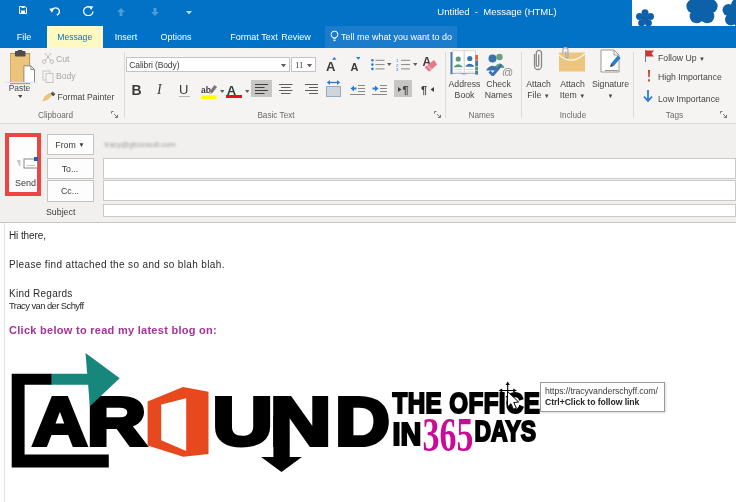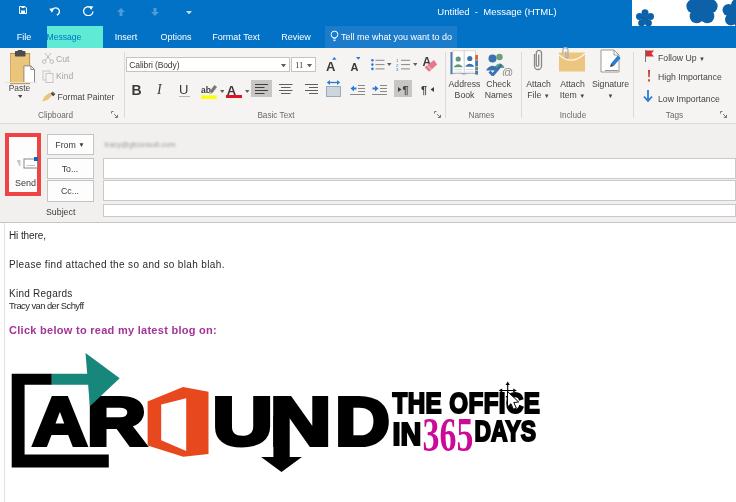--- a/index.html
+++ b/index.html
@@ -7,21 +7,21 @@
   body { font-family:"Liberation Sans", sans-serif; }
   #app { position:relative; width:736px; height:502px; overflow:hidden; }
   .abs { position:absolute; }
 
   
   #titlebar { position:absolute; left:0; top:0; width:632px; height:26px; background:#0172c6; }
   #tabrow { position:absolute; left:0; top:26px; width:736px; height:22px; background:#0172c6; }
   .qat-ico { position:absolute; top:5px; }
   #title-text { position:absolute; top:6px; left:407px; width:180px; color:#fff; font-size:9.5px; text-align:center; white-space:nowrap; }
   .tab { position:absolute; top:0; height:22px; line-height:23px; color:#fff; font-size:9px; text-align:center; }
-  #tab-message { position:absolute; top:0; left:46.5px; width:56.5px; height:22px; background:#5eead4; color:#0172c6; font-size:8.6px; text-align:left; line-height:23px; }
+  #tab-message { position:absolute; top:0; left:46.5px; width:56.5px; height:22px; background:#fef9c3; color:#0172c6; font-size:8.6px; text-align:center; line-height:23px; }
   #tellme { position:absolute; top:0; height:22px; line-height:23px; color:#fff; font-size:9px; }
 
   
   #ribbon { position:absolute; left:0; top:48px; width:736px; height:76px; background:#f5f4f3; border-bottom:1px solid #dcdad8; }
   .gsep { position:absolute; top:4px; width:1px; height:66px; background:#dcdad8; }
   .glabel { position:absolute; top:62.5px; font-size:8.2px; color:#6a6a68; width:100px; text-align:center; }
   .dlg { position:absolute; top:63px; width:8px; height:8px; }
   .bigbtn { position:absolute; top:2px; text-align:center; font-size:8.7px; color:#454543; line-height:10.5px; }
   .rbt { position:absolute; font-size:8.7px; color:#454543; }
 
@@ -88,21 +88,21 @@
         <path fill="#fff" d="M0 0h6L3 3.5z"></path>
       </svg>
     <div id="title-text">Untitled&nbsp;&nbsp;-&nbsp;&nbsp;Message (HTML)</div>
   </div>
 
   <div id="tabrow">
     <div class="tab" style="left:8px;width:32px;">File</div>
     <div id="tab-message">Message</div>
     <div class="tab" style="left:106px;width:40px;">Insert</div>
     <div class="tab" style="left:156px;width:40px;">Options</div>
-    <div class="tab" style="left:206px;width:60px;">Format Text</div>
+    <div class="tab" style="left:224px;width:60px;">Format Text</div>
     <div class="tab" style="left:276px;width:40px;">Review</div>
     <div class="abs" style="left:325px;top:0;width:132px;height:22px;background:#1a7ccb;"></div>
     <svg class="abs" style="left:330px;top:4px" width="9" height="14" viewBox="0 0 9 14">
         <g fill="none" stroke="#fff" stroke-width="1">
           <circle cx="4.5" cy="4.5" r="3.4"></circle>
           <path d="M3.2 8.8h2.6M3.5 10.6h2"></path>
         </g>
       </svg>
     <div id="tellme" style="left:341px;">Tell me what you want to do</div>
   </div>
@@ -147,21 +147,21 @@
             <circle cx="2.2" cy="8.6" r="1.8"></circle>
             <circle cx="9.8" cy="8.6" r="1.8"></circle>
             <path d="M3.5 7.2 9 0M8.5 7.2 3 0"></path>
           </g>
     </svg>
     <div class="abs" style="left:56px;top:6px;font-size:8.6px;color:#a8a6a4;">Cut</div>
     <svg class="abs" style="left:42px;top:22px;opacity:.5" width="12" height="13" viewBox="0 0 12 13">
       <rect x="1" y="1" width="7" height="9" fill="#f6f6f6" stroke="#9a9896"></rect>
       <rect x="4" y="3.5" width="7" height="9" fill="#f6f6f6" stroke="#9a9896"></rect>
     </svg>
-    <div class="abs" style="left:56px;top:23px;font-size:8.6px;color:#a8a6a4;">Kind</div>
+    <div class="abs" style="left:56px;top:23px;font-size:8.6px;color:#a8a6a4;">Body</div>
     <svg class="abs" style="left:42px;top:43px" width="14" height="11" viewBox="0 0 14 11">
       <path d="M0 10.5 L2.5 5.5 L7.5 1.8 L10.2 4.5 L5.5 9 Z" fill="#eac47b"></path>
       <path d="M8.6 2.6 L10.8 0.4 L13.4 3 L11.2 5.2 Z" fill="#3f3e3c"></path>
       <path d="M10.3 2 l1 -1 M11.4 3.1 l1 -1" stroke="#f5f4f3" stroke-width="0.6"></path>
     </svg>
     <div class="abs" style="left:57.5px;top:44px;font-size:8.6px;color:#454543;">Format Painter</div>
     </g>
 
     
     <div class="abs" style="left:125.8px;top:9.2px;width:164.4px;height:15px;background:#fff;border:1px solid #c6c4c2;">
@@ -401,20 +401,24 @@
       <path d="M273.4 65 h16.3 v41.1 h12.2 L281.5 121.1 L261.1 106.1 h12.3 Z" fill="#000"></path>
 
       <g font-family="'Liberation Sans',sans-serif" font-weight="bold" stroke="#000">
         <text transform="translate(392.5,61.5) scale(0.82,1)" font-size="29.5" stroke-width="2" letter-spacing="0.5">THE OFFICE</text>
         <text transform="translate(392.5,93.5) scale(0.93,1)" font-size="31" stroke-width="2">IN</text>
         <text transform="translate(474.5,89.5) scale(0.79,1)" font-size="29" stroke-width="2">DAYS</text>
       </g>
       <text transform="translate(422.5,100) scale(0.7,1)" font-family="'Liberation Serif',serif" font-weight="bold" font-size="48.5" fill="#cb0a96">365</text>
     </svg>
 
+    <div class="abs" style="left:540px;top:159px;width:125px;height:30px;background:#fff;border:1px solid #9a9a9a;box-shadow:1px 1px 2px rgba(0,0,0,.15);">
+      <div style="font-size:8.7px;color:#3c3c3c;padding:2.5px 0 0 4px;white-space:nowrap;letter-spacing:-0.08px;">https://tracyvanderschyff.com/</div>
+      <div style="font-size:8.7px;font-weight:bold;color:#262626;padding:1.5px 0 0 4px;white-space:nowrap;letter-spacing:-0.08px;">Ctrl+Click to follow link</div>
+    </div>
 
     <svg class="abs" style="left:497px;top:158px" width="26" height="34" viewBox="0 0 26 34">
       <g stroke="#000" stroke-width="1.1">
         <path d="M10.7 3.8 V15.2 M5 9.5 H16.4"></path>
       </g>
       <g fill="#000">
         <path d="M10.7 0.5 L12.8 4 H8.6 Z"></path>
         <path d="M10.7 18.5 L12.8 15 H8.6 Z"></path>
         <path d="M1.7 9.5 L5.2 7.4 V11.6 Z"></path>
         <path d="M19.7 9.5 L16.2 11.6 V7.4 Z"></path>

